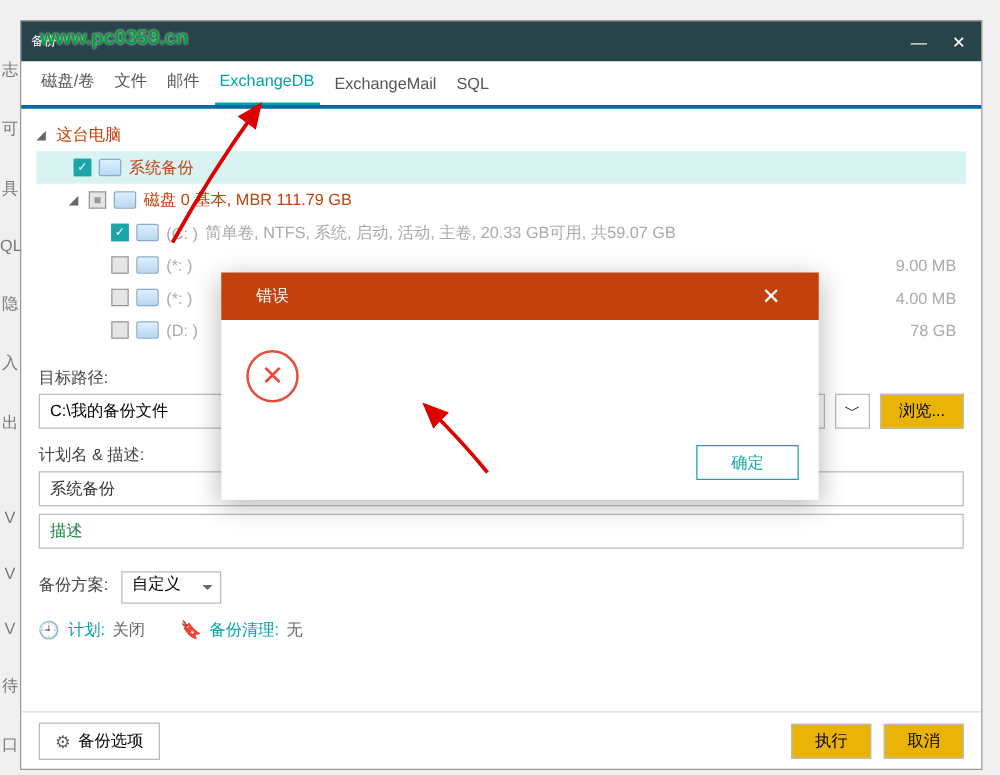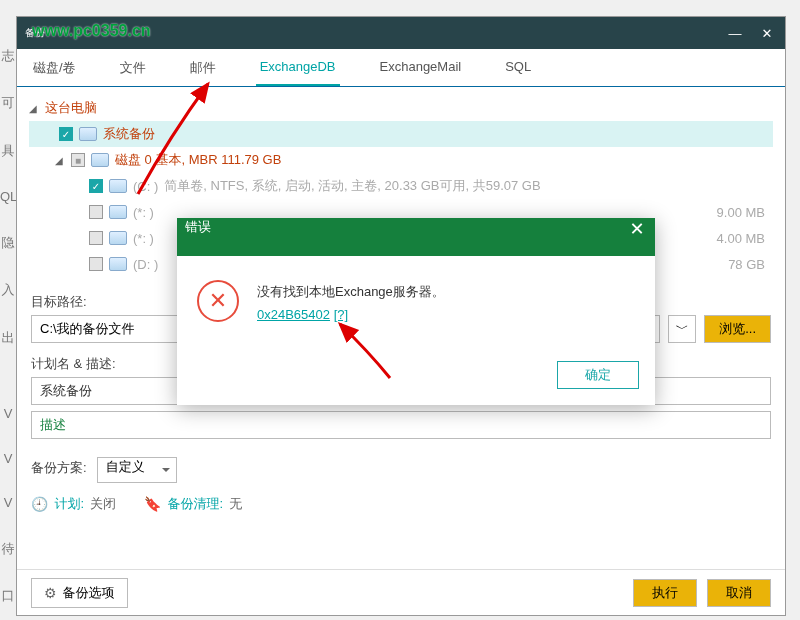--- a/index.html
+++ b/index.html
@@ -8,21 +8,21 @@
 .window { position: absolute; left: 16px; top: 16px; width: 770px; height: 600px; background: #fff; border: 1px solid #999; }
 .titlebar { height: 32px; background: #28444a; display: flex; align-items: center; justify-content: space-between; padding: 0 8px; }
 .titlebar-left { color: #fff; font-size: 10px; }
 .titlebar-right { display: flex; gap: 12px; }
 .win-btn { color: #fff; cursor: pointer; width: 20px; text-align: center; }
 
 .watermark { position: absolute; left: 32px; top: 22px; z-index: 5; pointer-events: none; }
 .watermark .wm-text { color: #d95b00; font-size: 26px; font-weight: bold; text-shadow: 0 0 2px #fff; }
 .watermark .wm-url { color: #009f3c; font-size: 16px; font-weight: bold; text-shadow: 0 0 2px #fff; }
 
-.tabs { display: flex; height: 38px; border-bottom: 1px solid #0369a1; align-items: flex-start; padding-left: 12px; gap: 36px; }
+.tabs { display: flex; height: 38px; border-bottom: 3px solid #0369a1; align-items: flex-end; padding-left: 12px; gap: 8px; }
 .tab { color: #555; cursor: pointer; padding: 10px 4px; }
 .tab.active { color: #00a4a6; border-bottom: 2px solid #00a4a6; }
 
 .tree { padding: 8px 12px; height: 200px; overflow: auto; }
 .tree-row { display: flex; align-items: center; height: 26px; gap: 6px; }
 .expander { width: 10px; color: #666; cursor: pointer; font-size: 10px; }
 .chk { width: 14px; height: 14px; border: 1px solid #999; display: inline-flex; align-items: center; justify-content: center; font-size: 10px; }
 .chk.checked { background: #1aa6a8; border-color: #1aa6a8; color: #fff; }
 .chk.disabled { background: #e5e5e5; color: #999; }
 .disk-icon { width: 18px; height: 14px; background: linear-gradient(#dfefff,#b8d8f0); border: 1px solid #88aacc; border-radius: 2px; }
@@ -52,21 +52,21 @@
 .link-val { color: #666; }
 
 .footer { position: absolute; left: 0; bottom: 0; width: 100%; height: 46px; border-top: 1px solid #ddd; display: flex; align-items: center; padding: 0 14px; gap: 10px; }
 .footer .spacer { flex: 1; }
 .opt-btn { display: inline-flex; align-items: center; gap: 6px; height: 30px; border: 1px solid #bbb; padding: 0 12px; cursor: pointer; }
 .gear { font-size: 14px; color: #666; }
 
 .left-edge { position: absolute; left: 0; top: 32px; width: 16px; height: 588px; display: flex; flex-direction: column; justify-content: space-around; font-size: 11px; color: #777; text-align: center; }
 
 .modal { position: absolute; left: 177px; top: 218px; width: 478px; background: #fff; box-shadow: 0 4px 20px rgba(0,0,0,.3); z-index: 20; }
-.modal-head { height: 38px; background: #15803d; color: #fff; display: flex; align-items: flex-start; justify-content: space-between; padding: 0 8px; }
+.modal-head { height: 38px; background: #c2410c; color: #fff; display: flex; align-items: center; justify-content: space-between; padding: 0 28px; }
 .modal-close { cursor: pointer; font-size: 18px; width: 20px; text-align: center; }
 .modal-body { padding: 24px 20px; display: flex; gap: 18px; align-items: flex-start; }
 .err-icon { width: 42px; height: 42px; border: 2px solid #e74c3c; border-radius: 50%; color: #e74c3c; display: flex; align-items: center; justify-content: center; font-size: 22px; flex-shrink: 0; }
 .modal-msg { color: #333; line-height: 1.8; }
 .err-link { color: #00a4a6; text-decoration: underline; cursor: pointer; }
 .modal-foot { padding: 10px 16px 16px; display: flex; justify-content: flex-end; }
 .ok-btn { height: 28px; width: 82px; border: 1px solid #1aa6a8; color: #1aa6a8; background: #fff; display: inline-flex; align-items: center; justify-content: center; cursor: pointer; }
 
 .arrow1 { position: absolute; left: 130px; top: 76px; z-index: 25; pointer-events: none; }
 .arrow2 { position: absolute; left: 328px; top: 316px; z-index: 25; pointer-events: none; }
@@ -209,25 +209,20 @@
   <div class="wm-url">www.pc0359.cn</div>
 </div>
 
 <div class="modal">
   <div class="modal-head">
     <span>错误</span>
     <span class="modal-close">✕</span>
   </div>
   <div class="modal-body">
     <div class="err-icon">✕</div>
-    <div class="modal-msg">
-      <div>没有找到本地Exchange服务器。</div>
-      <span class="err-link"><span>0x24B65402</span></span>
-      <span class="err-link">[?]</span>
-    </div>
   </div>
   <div class="modal-foot">
     <div class="ok-btn">确定</div>
   </div>
 </div>
 
 <svg class="arrow1" width="100" height="130">
   <defs>
       <marker id="ah1" markerWidth="8" markerHeight="8" refX="6" refY="3" orient="auto">
         <path d="M0,0 L7,3 L0,6 Z" fill="#d00"></path>

